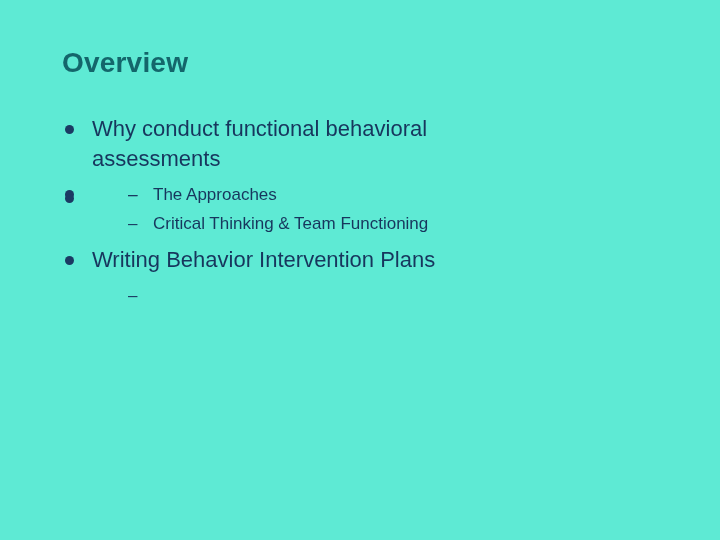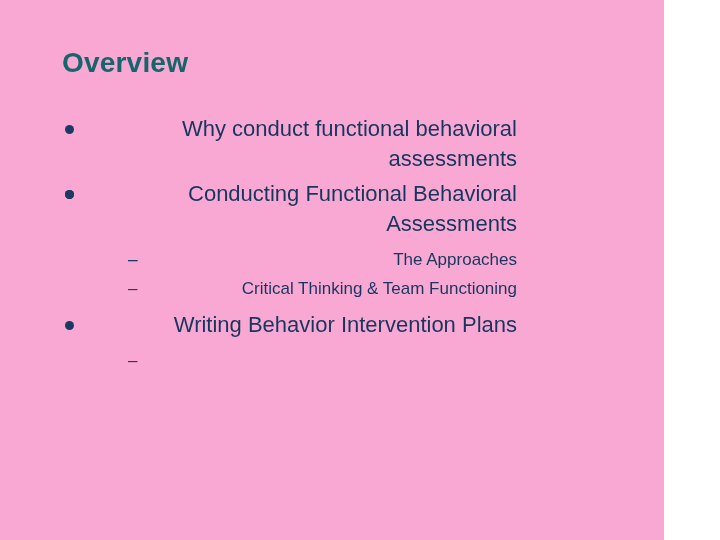--- a/index.html
+++ b/index.html
@@ -7,23 +7,23 @@
     margin: 0;
     padding: 0;
     background: #ffffff;
   }
   body {
     font-family: "Liberation Sans", sans-serif;
     -webkit-font-smoothing: antialiased;
   }
   #slide {
     position: relative;
-    width: 664px;
+    width: 720px;
     height: 540px;
-    background: #f9a8d4;
+    background: #5eead4;
     overflow: hidden;
     box-sizing: border-box;
   }
   #slide-title {
     position: absolute;
     left: 62px;
     top: 46px;
     font-size: 28px;
     font-weight: bold;
     color: #14666B;
@@ -34,21 +34,20 @@
   #body-content {
     position: absolute;
     left: 62px;
     top: 114px;
     width: 470px;
   }
   ul.lvl1, ul.lvl2 {
     list-style: none;
     margin: 0;
     padding: 0;
-    text-align: right;
   }
   li.bullet-l1 {
     position: relative;
     padding-left: 30px;
     margin: 0 0 5px 0;
     font-size: 22px;
     line-height: 30px;
     color: #17365D;
     max-width: 425px;
   }
@@ -103,21 +102,20 @@
         <span class="text-line">Why conduct functional behavioral assessments</span>
       </li>
 
       <li class="bullet-l1">
         <span class="marker-dot"></span>
       </li>
 
 
       <li class="bullet-l1 group-gap">
         <span class="marker-dot"></span>
-        <span class="text-line">Conducting Functional Behavioral Assessments</span>
 
         <ul class="lvl2">
           <li class="bullet-l2">
             <span class="marker-dash">–</span>
           </li>
           <li class="bullet-l2">
             <span class="marker-dash">–</span>
             <span class="text-line">The Approaches</span>
           </li>
           <li class="bullet-l2">

